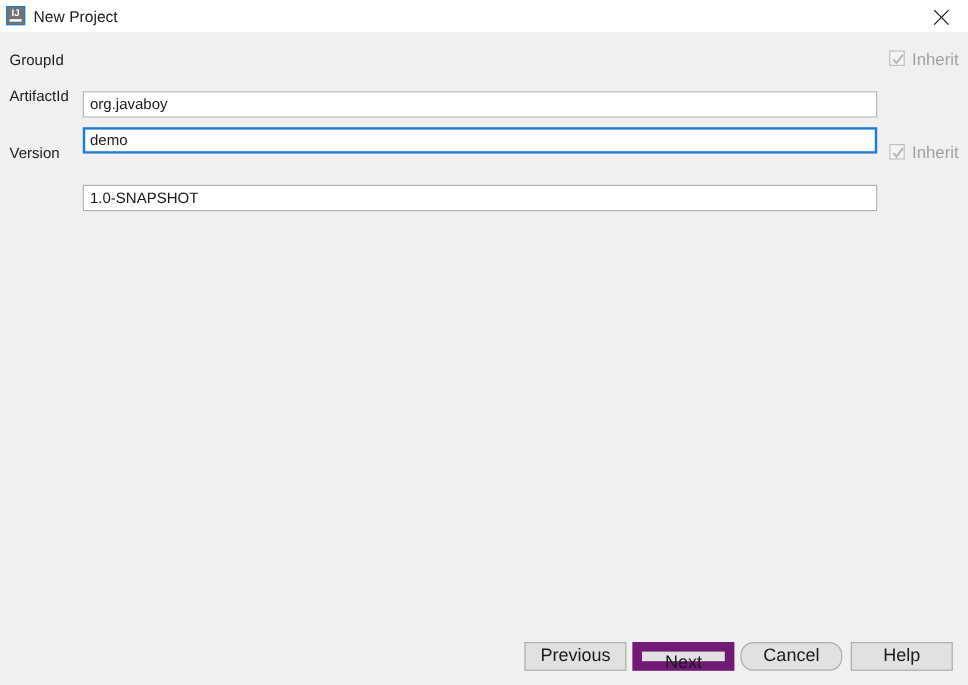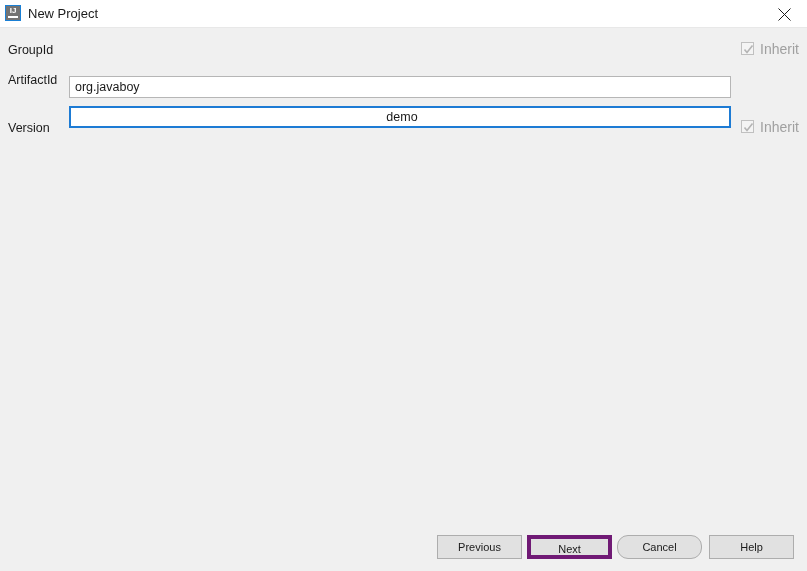--- a/index.html
+++ b/index.html
@@ -114,21 +114,20 @@
     font-size: 12.5px;
     color: #1a1a1a;
     padding: 0 0 0 5px;
     outline: none;
     line-height: 20px;
     margin-top: 37px;
   }
   .text-field.focused {
     border: 2px solid #1d7bd4;
     padding-left: 4px;
-    text-align: center;
   }
 
   .inherit-box {
     position: absolute;
     left: 741px;
     top: 2px;
     height: 18px;
   }
   .checkbox {
     position: absolute;
@@ -160,29 +159,29 @@
   }
   .btn {
     position: absolute;
     top: 12px;
     width: 85px;
     height: 24px;
     box-sizing: border-box;
     background: #e1e1e1;
     border: 1px solid #adadad;
     font-family: "Liberation Sans", sans-serif;
-    font-size: 11px;
+    font-size: 15px;
     color: #1a1a1a;
     text-align: center;
     line-height: 22px;
     cursor: default;
     padding: 0;
   }
   .btn.default {
-    border: 4px solid #701a75;
+    border: 8px solid #701a75;
     line-height: 20px;
   }
   .btn-previous { left: 437px; }
   .btn-next     { left: 527px; }
   .btn-cancel   { left: 617px; border-radius: 11px; }
   .btn-help     { left: 709px; }
 </style>
 </head>
 <body>
 
@@ -217,20 +216,21 @@
     </div>
   </div>
 
   <div class="row row-2">
     <div class="field-label">ArtifactId</div>
     <input class="text-field focused" type="text" autofocus="" value="demo" style="">
   </div>
 
   <div class="row row-3">
     <div class="field-label">Version</div>
+    <input class="text-field" type="text" value="1.0-SNAPSHOT" style="">
     <div class="inherit-box">
       <span class="checkbox">
         <svg width="11" height="11" viewBox="0 0 11 11">
           <polyline points="1.5,5.5 4,8.5 9.5,1.5" fill="none" stroke="#b4b4b4" stroke-width="1.6"></polyline>
         </svg>
       </span>
       <span class="inherit-label">Inherit</span>
     </div>
   </div>
 

